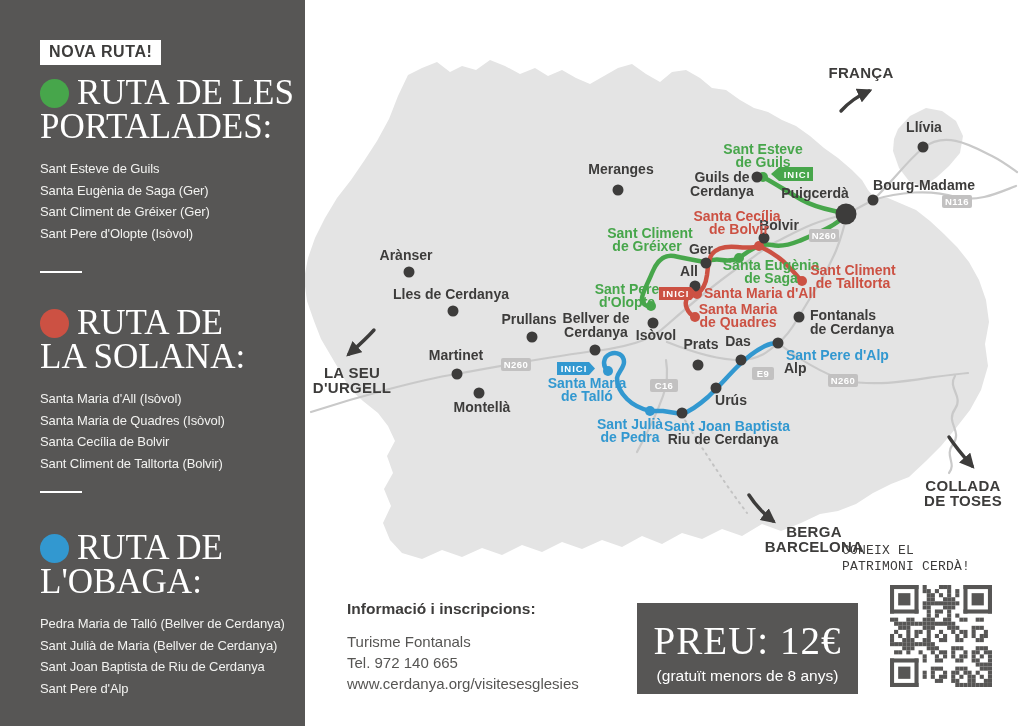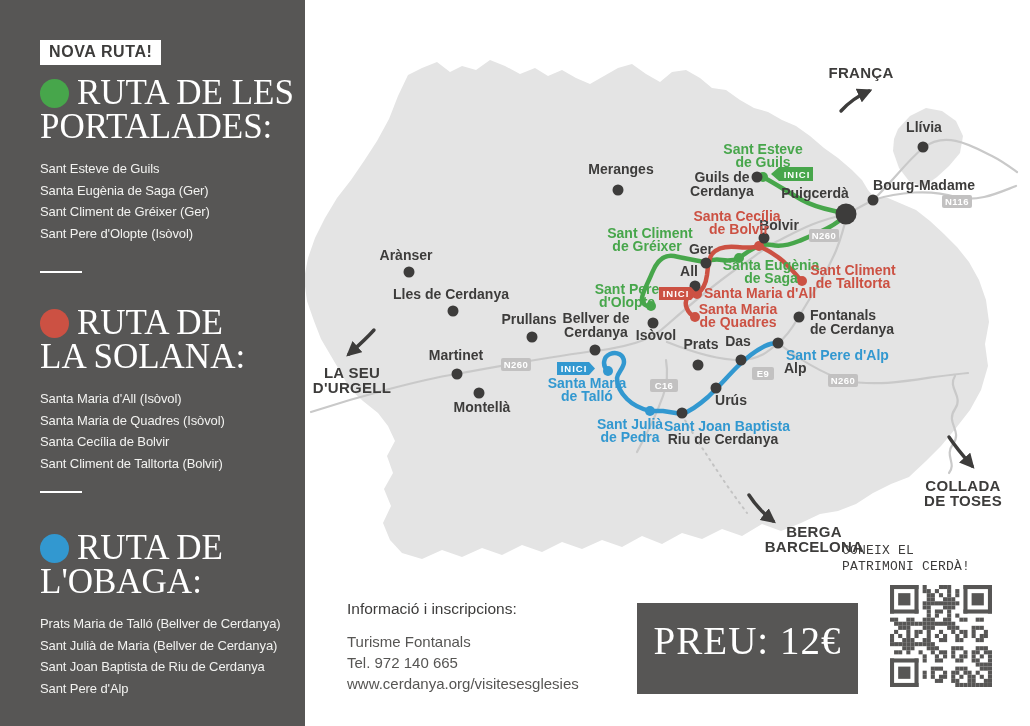--- a/index.html
+++ b/index.html
@@ -25,21 +25,21 @@
   .town-label{font-family:"Liberation Sans",sans-serif;font-weight:bold;font-size:14px;fill:#3d3c3b;}
   .ch{font-family:"Liberation Sans",sans-serif;font-weight:bold;font-size:14px;}
   .ch-g{fill:#47a64b;} .ch-r{fill:#cc5143;} .ch-b{fill:#3298d0;}
   .dir{font-family:"Liberation Sans",sans-serif;font-weight:bold;font-size:15px;fill:#3d3c3b;letter-spacing:.3px;}
   .badge-txt{font-family:"Liberation Sans",sans-serif;font-weight:bold;font-size:9.5px;fill:#ffffff;letter-spacing:.4px;}
   .inici-txt{font-family:"Liberation Sans",sans-serif;font-weight:bold;font-size:9.5px;fill:#ffffff;letter-spacing:1px;}
   .mid{text-anchor:middle;}
 
   
   .info{position:absolute;left:347px;top:600px;color:#3d3c3b;}
-  .info .ititle{font-weight:normal;font-size:15.5px;margin-bottom:13px;}
+  .info .ititle{font-weight:bold;font-size:15.5px;margin-bottom:13px;}
   .info .iline{font-size:15px;line-height:21px;color:#565553;}
   .preu{position:absolute;left:637px;top:603px;width:221px;height:91px;background:#575655;
         color:#fff;text-align:center;}
   .preu .big{font-family:"Liberation Serif",serif;font-size:39px;letter-spacing:1px;margin-top:15px;}
   .preu .small{font-size:15.5px;margin-top:4px;}
   .qrwrap{position:absolute;left:890px;top:585px;width:102px;height:102px;}
   .qrcaption{position:absolute;left:842px;top:543px;width:150px;text-align:left;
              color:#3d3c3b;font-size:13px;font-weight:500;line-height:15.5px;letter-spacing:.2px;font-family:Liberation Mono, monospace;}
 </style>
 </head>
@@ -250,37 +250,38 @@
     </div>
     <div class="divider" style="top:491px"></div>
 
     <div class="sec" style="top:531px">
       <div class="tl1">
         <span class="dot dot-b"></span>
         <span class="ttext">RUTA DE</span>
       </div>
       <div class="ttext">L'OBAGA:</div>
       <ul>
-        <li>Prats Maria de Talló (Bellver de Cerdanya)</li>
+        <li>Pedra Maria de Talló (Bellver de Cerdanya)</li>
         <li>Sant Julià de Maria (Bellver de Cerdanya)</li>
         <li>Sant Joan Baptista de Riu de Cerdanya</li>
         <li>Sant Pere d'Alp</li>
       </ul>
     </div>
   </aside>
 
   <div class="info">
     <div class="ititle">Informació i inscripcions:</div>
     <div class="iline">Turisme Fontanals</div>
     <div class="iline">Tel. 972 140 665</div>
     <div class="iline">www.cerdanya.org/visitesesglesies</div>
   </div>
 
   <div class="preu">
     <div class="big">PREU: 12€</div>
+    <div class="small">(gratuït menors de 8 anys)</div>
   </div>
 
   <div class="qrcaption">
     <div>CONEIX EL</div>
     <div>PATRIMONI CERDÀ!</div>
   </div>
 
   <div class="qrwrap">
     <svg id="qr-svg" width="102" height="102" viewBox="0 0 100 100">
         <rect x="32" y="0" width="4" height="4" fill="#575655"></rect>

